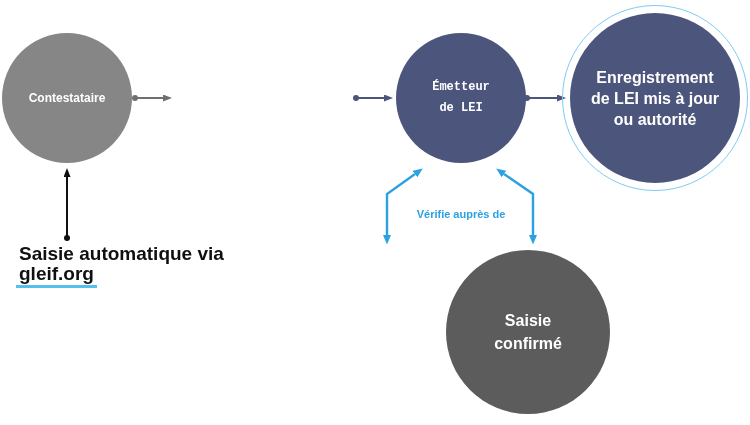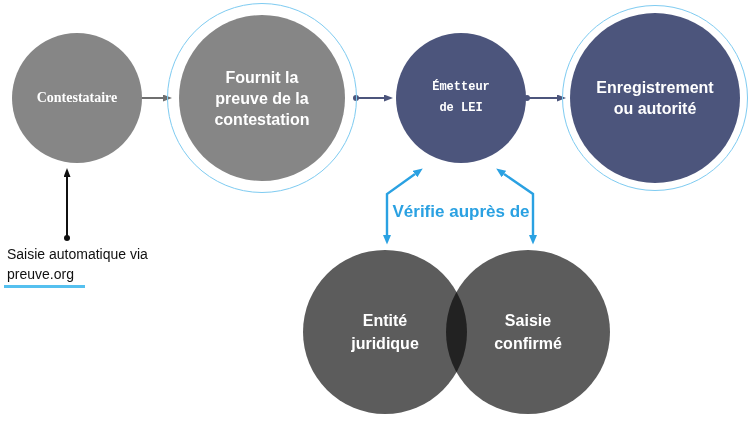--- a/index.html
+++ b/index.html
@@ -18,43 +18,43 @@
   }
   .circle .ln{display:block;}
   .ring{
     position:absolute;border-radius:50%;
     border:1.5px solid var(--ring,#7ECBF1);
     display:flex;align-items:center;justify-content:center;
     box-sizing:border-box;
   }
   .ring .circle{position:static;}
   
-  #c-contestataire{left:12px;top:33px;width:130px;height:130px;background:var(--gray,#868686);font-size:14px;font-family:Liberation Serif, serif;}
+  #c-contestataire{left:2px;top:33px;width:130px;height:130px;background:var(--gray,#868686);font-size:12px;}
   #ring-preuve{left:167px;top:3px;width:190px;height:190px;}
   #c-preuve{width:166px;height:166px;background:var(--gray,#868686);font-size:16px;line-height:21px;}
   #c-emetteur{left:396px;top:33px;width:130px;height:130px;background:var(--navy,#4C557C);font-size:12px;line-height:21px;font-family:Liberation Mono, monospace;}
   #ring-enregistrement{left:562px;top:5px;width:186px;height:186px;}
   #c-enregistrement{width:170px;height:170px;background:var(--navy,#4C557C);font-size:16px;line-height:21px;justify-content:center;}
   
   #c-entite,#c-source{
     width:164px;height:164px;top:250px;background:var(--dark,#5C5C5C);
     mix-blend-mode:multiply;font-size:16px;line-height:23px;
   }
   #c-entite{left:303px;}
   #c-source{left:446px;}
   
   .verify-label{
-    position:absolute;left:361px;top:202px;width:200px;
+    position:absolute;left:361px;top:208px;width:200px;
     text-align:center;color:var(--blue,#2AA1E2);
-    font-weight:700;font-size:17px;
+    font-weight:700;font-size:11px;
   }
   .annotation{
-    position:absolute;left:7px;top:244px;
-    color:var(--ink,#101010);font-weight:400;
-    font-size:14px;line-height:20px;
+    position:absolute;left:19px;top:244px;
+    color:var(--ink,#101010);font-weight:700;
+    font-size:19px;line-height:20px;
   }
   .annotation .underline{
     position:absolute;left:-3px;top:41px;width:81px;height:3px;
     background:var(--underline,#55C0EF);
   }
   .gleif-link{display:inline-block;}
 </style>
 </head>
 <body>
 
@@ -97,61 +97,47 @@
 
     <path d="M504,174 L533,194 L533,235" style="stroke:var(--blue,#2AA1E2)" stroke-width="2.4" fill="none" marker-start="url(#ah-blue)" marker-end="url(#ah-blue)"></path>
   </svg>
 
   <div class="circle" id="c-contestataire">
     <div>
       <span class="ln">Contestataire</span>
     </div>
   </div>
 
-  <div class="ring" id="ring-preuve">
-    <div class="circle" id="c-preuve">
-      <div>
-        <span class="ln">Fournit la</span>
-        <span class="ln">preuve de la</span>
-        <span class="ln">contestation</span>
-      </div>
-    </div>
-  </div>
 
   <div class="circle" id="c-emetteur">
     <div>
       <span class="ln">Émetteur</span>
       <span class="ln">de LEI</span>
     </div>
   </div>
 
   <div class="ring" id="ring-enregistrement">
     <div class="circle" id="c-enregistrement">
       <div>
         <span class="ln">Enregistrement</span>
+        <span class="ln">de LEI mis à jour</span>
         <span class="ln">ou autorité</span>
       </div>
     </div>
   </div>
 
-  <div class="circle" id="c-entite">
-    <div>
-      <span class="ln">Entité</span>
-      <span class="ln">juridique</span>
-    </div>
-  </div>
 
   <div class="circle" id="c-source">
     <div>
       <span class="ln">Saisie</span>
       <span class="ln">confirmé</span>
     </div>
   </div>
 
   <div class="verify-label">Vérifie auprès de</div>
 
   <div class="annotation">
     <span>Saisie automatique via</span><br>
-    <span class="gleif-link">preuve.org</span>
+    <span class="gleif-link">gleif.org</span>
     <div class="underline"></div>
   </div>
 
 </div>
 
 </body></html>

